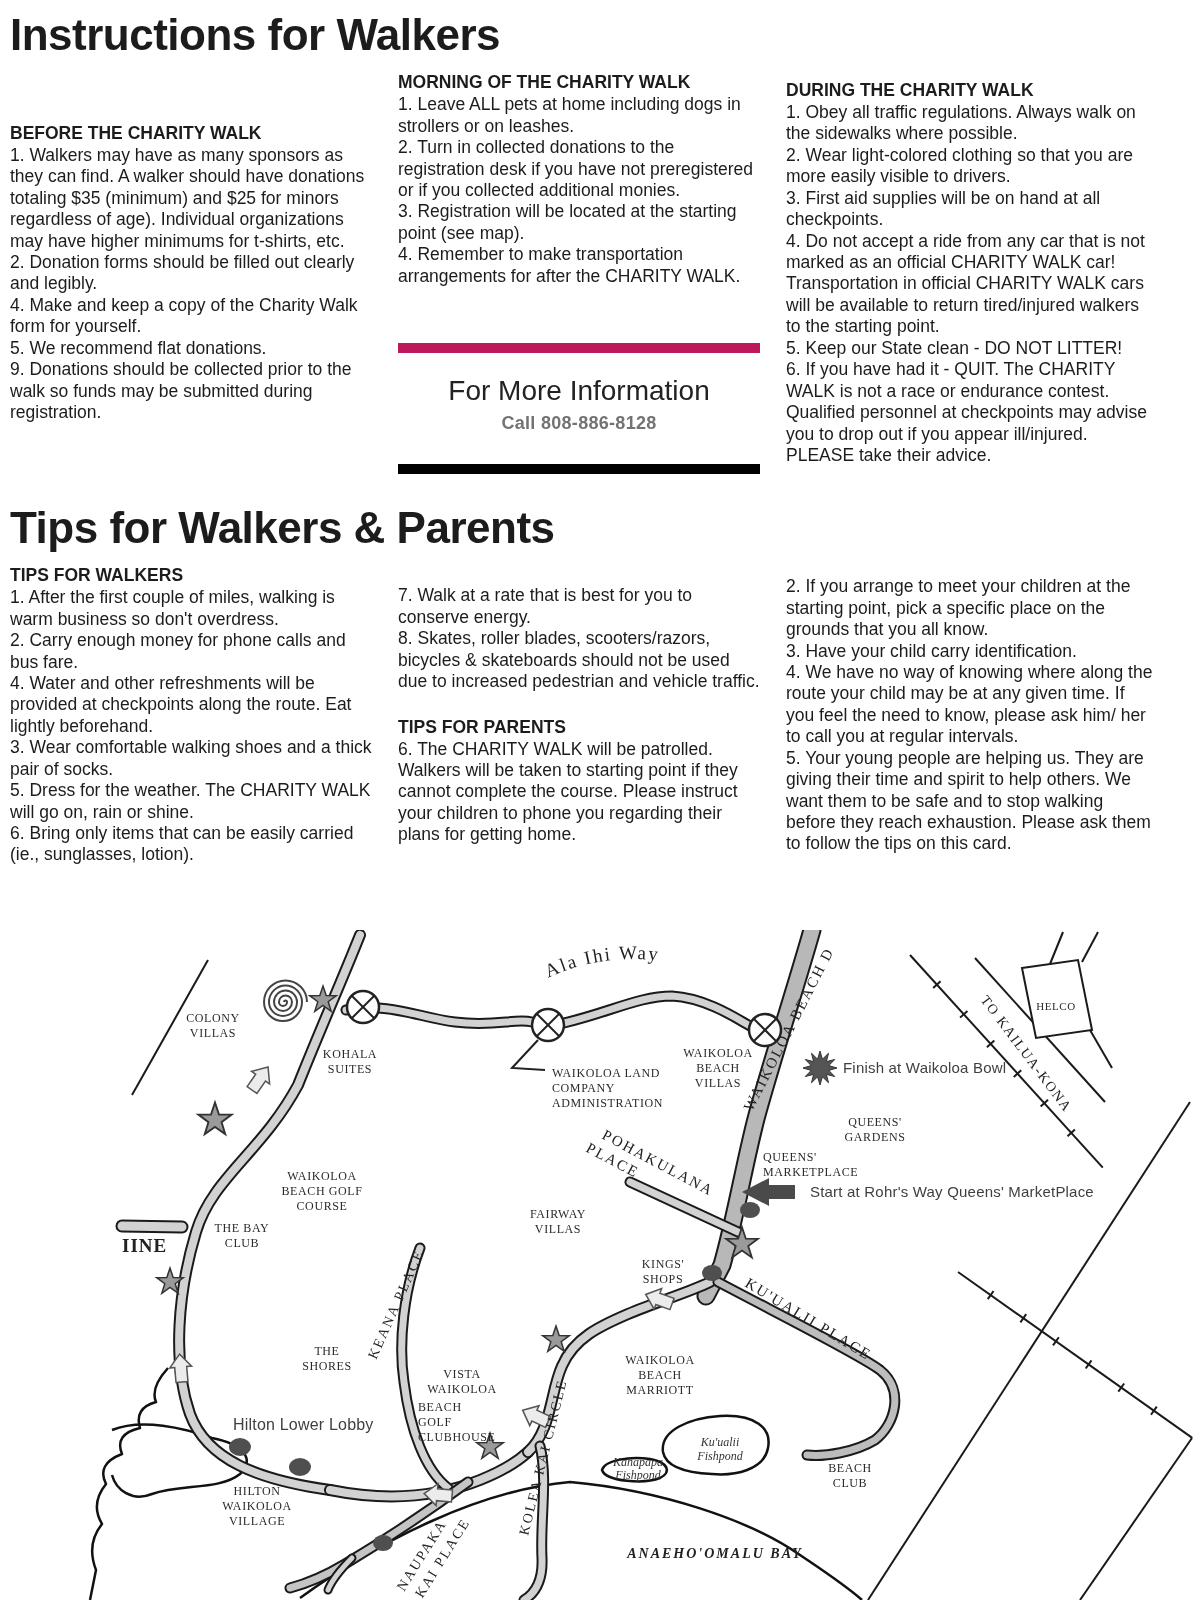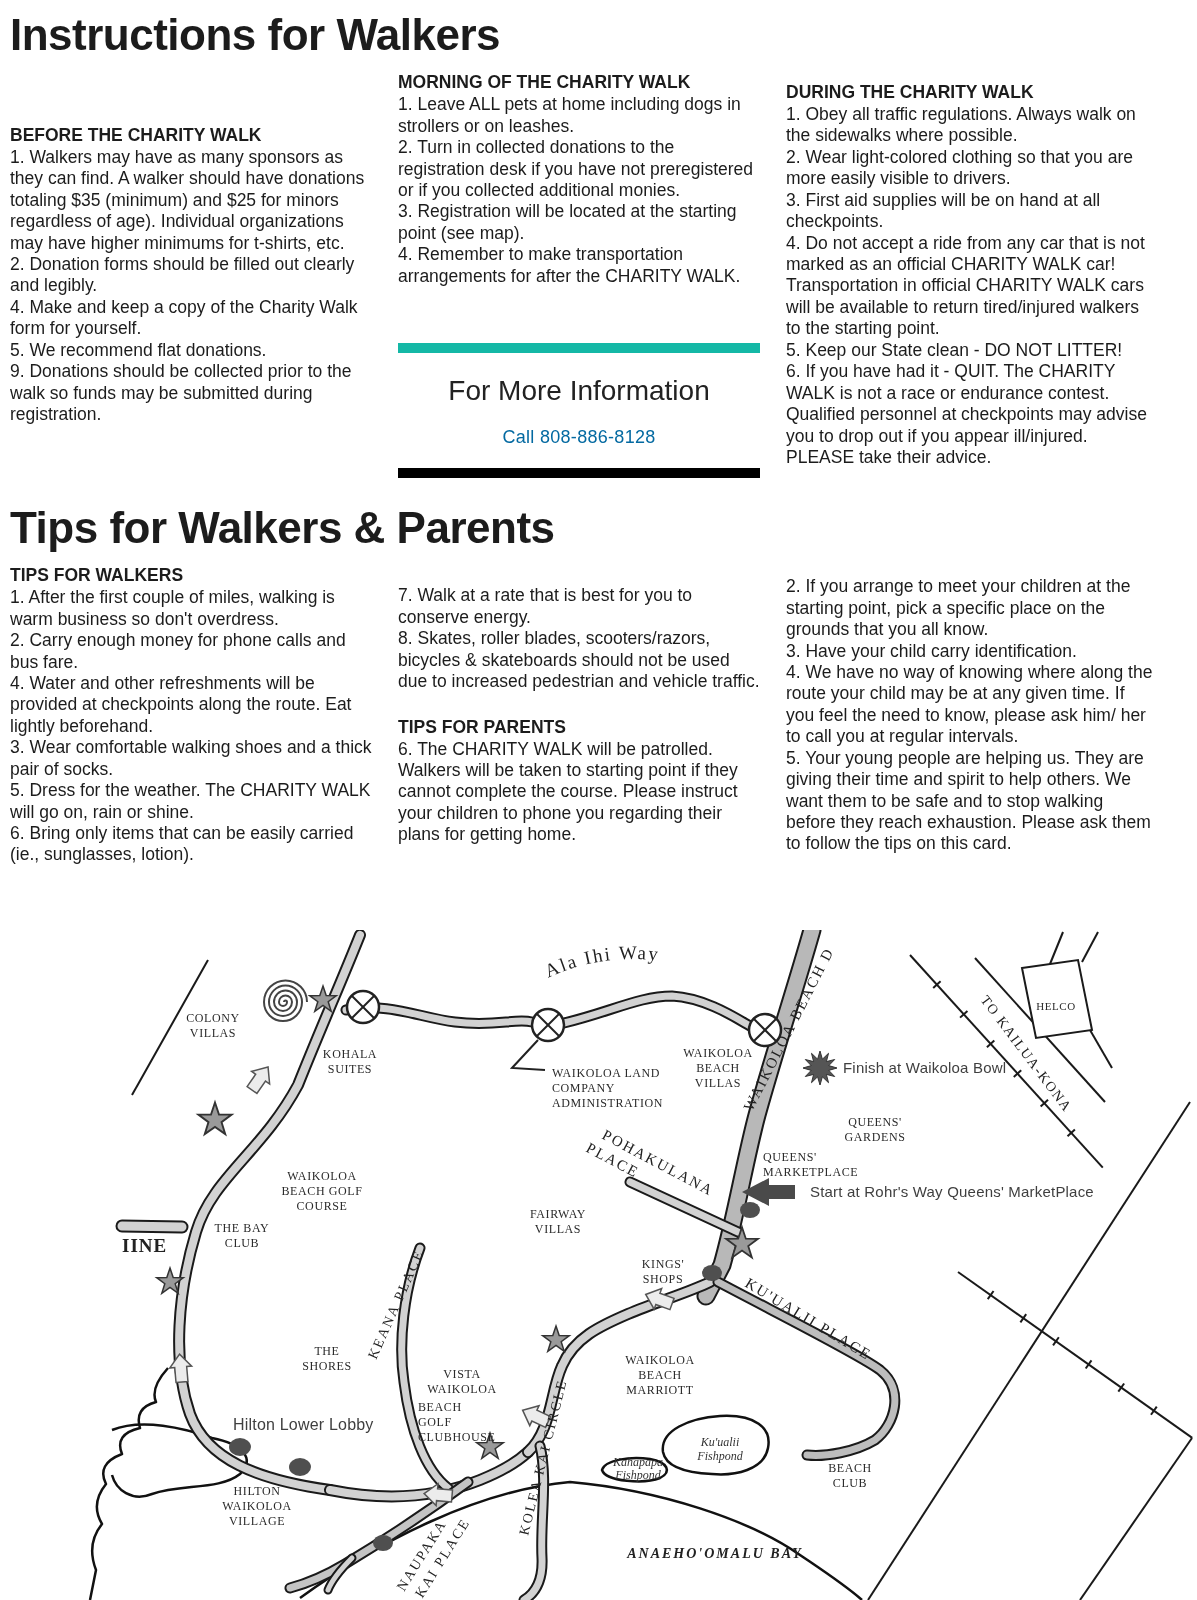--- a/index.html
+++ b/index.html
@@ -5,24 +5,24 @@
   html,body{margin:0;padding:0;background:#fff;}
   .page{position:relative;width:1197px;height:1600px;background:#fff;overflow:hidden;
         font-family:"Liberation Sans",sans-serif;color:#1c1c1c;}
   .h1{font-size:44px;font-weight:600;letter-spacing:-0.5px;line-height:1.05;}
   .sec{position:absolute;left:10px;right:24px;}
   .cols{display:flex;gap:26px;margin-top:14px;align-items:center;}
   .col{width:362px;flex:0 0 362px;}
   .chead{font-weight:bold;font-size:17.5px;margin-bottom:1px;}
   .chead.gap{margin-top:24px;}
   .item{font-size:17.5px;line-height:1.225;}
-  .infobox{margin-top:56px;border-top:10px solid #14b8a6;border-bottom:10px solid #000;
-           text-align:center;padding:22px 0 20px;}
+  .infobox{margin-top:56px;border-top:10px solid #be185d;border-bottom:10px solid #000;
+           text-align:center;padding:22px 0 30px;}
   .ib-title{font-size:28px;color:#222;}
-  .ib-phone{font-size:18px;font-weight:normal;color:#0369a1;margin-top:20px;letter-spacing:.3px;}
+  .ib-phone{font-size:18px;font-weight:bold;color:#737373;margin-top:6px;letter-spacing:.3px;}
   svg{position:absolute;left:0;top:930px;}
   .ro{stroke:#1a1a1a;stroke-width:12;fill:none;stroke-linecap:round;}
   .rf{stroke:#d2d2d2;stroke-width:8;fill:none;stroke-linecap:round;}
   .roW{stroke:#1a1a1a;stroke-width:19;fill:none;stroke-linecap:round;}
   .rfW{stroke:#b8b8b8;stroke-width:15;fill:none;stroke-linecap:round;}
   .thin{stroke:#1a1a1a;stroke-width:2;fill:none;}
   .coast{stroke:#111;stroke-width:2.5;fill:none;stroke-linejoin:round;}
   .mt{font-family:"Liberation Serif",serif;font-size:12px;letter-spacing:.6px;fill:#2a2a2a;text-anchor:middle;}
   .mts{font-family:"Liberation Serif",serif;font-size:12px;letter-spacing:.6px;fill:#2a2a2a;text-anchor:start;}
   .street{font-family:"Liberation Serif",serif;font-size:15px;letter-spacing:2px;fill:#222;text-anchor:start;}

